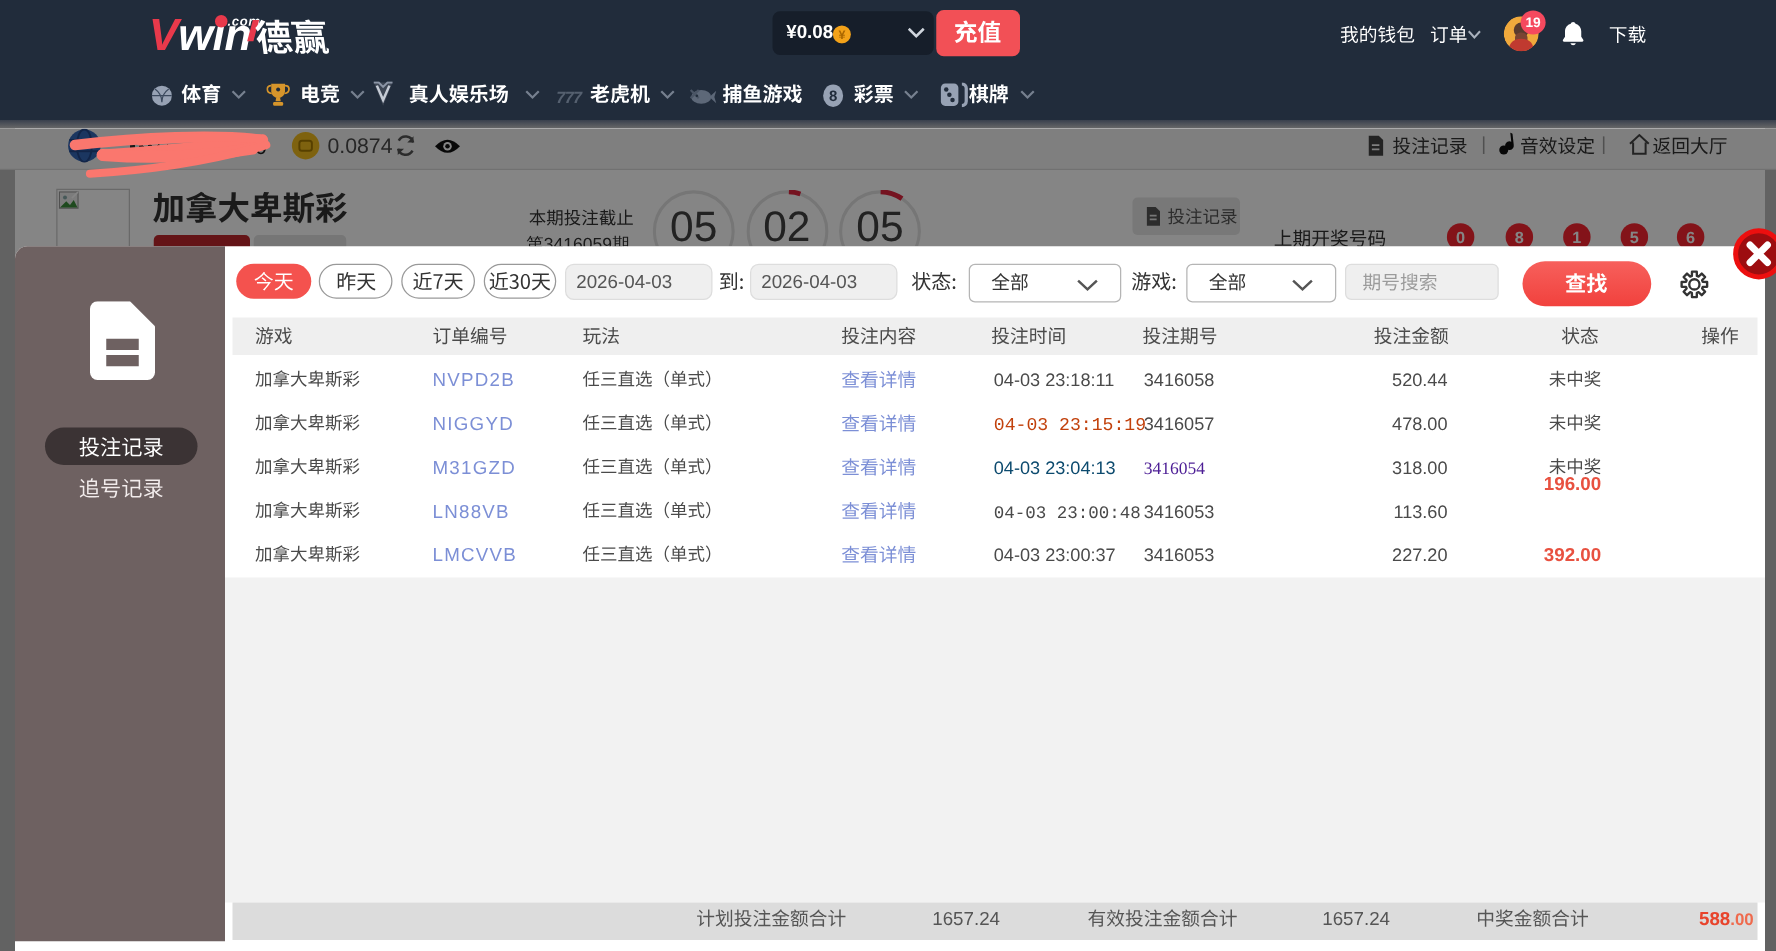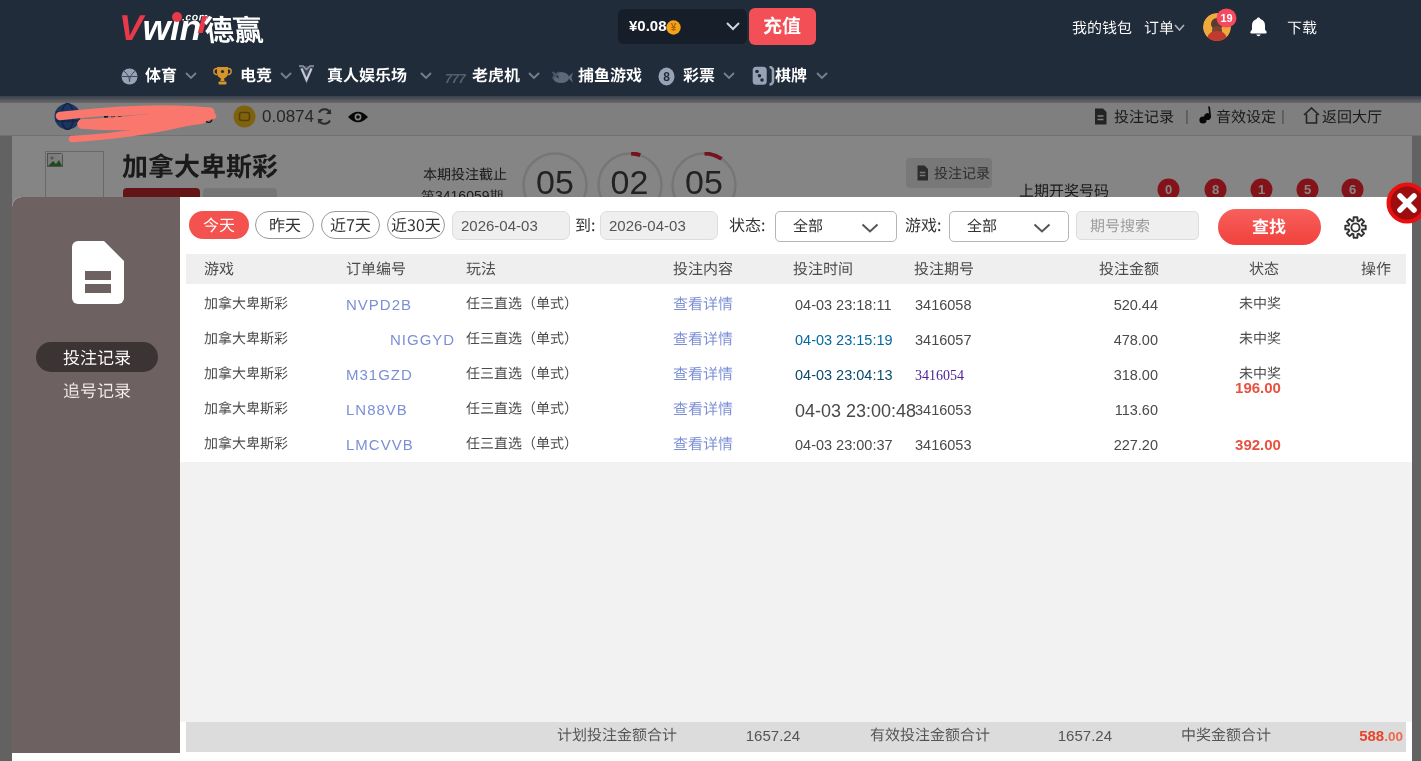--- a/index.html
+++ b/index.html
@@ -704,42 +704,42 @@
 <svg class="zt" style="left:204px;top:331px" width="84" height="18">
       <g fill="#4a4a4a" transform="translate(0,12.32) scale(0.014,-0.014)">
         <use href="#g89" x="0"></use>
         <use href="#g90" x="1000"></use>
         <use href="#g42" x="2000"></use>
         <use href="#g91" x="3000"></use>
         <use href="#g92" x="4000"></use>
         <use href="#g93" x="5000"></use>
       </g>
     </svg>
-<div style="position:absolute;left:346px;top:331px;margin-left:44px;"><span style="font-family:'Liberation Sans';font-size:15px;color:#7c8fd6;letter-spacing:1px">NIGGYD</span></div>
+<div style="position:absolute;left:346px;top:331px;"><span style="font-family:'Liberation Sans';font-size:15px;color:#7c8fd6;letter-spacing:1px">NIGGYD</span></div>
 <svg class="zt" style="left:466px;top:331px" width="112" height="18">
       <g fill="#4a4a4a" transform="translate(0,12.32) scale(0.014,-0.014)">
         <use href="#g94" x="0"></use>
         <use href="#g95" x="1000"></use>
         <use href="#g96" x="2000"></use>
         <use href="#g97" x="3000"></use>
         <use href="#g98" x="4000"></use>
         <use href="#g9" x="5000"></use>
         <use href="#g99" x="6000"></use>
         <use href="#g100" x="7000"></use>
       </g>
     </svg>
 <svg class="zt" style="left:673px;top:331px" width="60" height="19">
       <g fill="#7c8fd6" transform="translate(0,13.2) scale(0.015,-0.015)">
         <use href="#g101" x="0"></use>
         <use href="#g102" x="1000"></use>
         <use href="#g103" x="2000"></use>
         <use href="#g104" x="3000"></use>
       </g>
     </svg>
-<div style="position:absolute;left:795px;top:331px;"><span style="font-family:Liberation Sans, sans-serif;font-size:14.5px;color:#0369a1">04-03 23:15:19</span></div>
+<div style="position:absolute;left:795px;top:331px;"><span style="font-family:Liberation Mono, monospace;font-size:14.5px;color:#c2410c">04-03 23:15:19</span></div>
 <div style="position:absolute;left:915px;top:331px;"><span style="font-family:'Liberation Sans';font-size:14.5px;color:#4a4a4a">3416057</span></div>
 <div style="position:absolute;left:1158px;top:331px;transform:translateX(-100%);"><span style="font-family:'Liberation Sans';font-size:14.5px;color:#4a4a4a">478.00</span></div>
 <svg class="zt" style="left:1239px;top:331px" width="42" height="18">
       <g fill="#4a4a4a" transform="translate(0,12.32) scale(0.014,-0.014)">
         <use href="#g105" x="0"></use>
         <use href="#g106" x="1000"></use>
         <use href="#g55" x="2000"></use>
       </g>
     </svg>
 <svg class="zt" style="left:204px;top:366px" width="84" height="18">
@@ -807,21 +807,21 @@
       </g>
     </svg>
 <svg class="zt" style="left:673px;top:401px" width="60" height="19">
       <g fill="#7c8fd6" transform="translate(0,13.2) scale(0.015,-0.015)">
         <use href="#g101" x="0"></use>
         <use href="#g102" x="1000"></use>
         <use href="#g103" x="2000"></use>
         <use href="#g104" x="3000"></use>
       </g>
     </svg>
-<div style="position:absolute;left:795px;top:401px;"><span style="font-family:Liberation Sans, sans-serif;font-size:18px;color:#4a4a4a">04-03 23:00:48</span></div>
+<div style="position:absolute;left:795px;top:401px;"><span style="font-family:Liberation Mono, monospace;font-size:14px;color:#4a4a4a">04-03 23:00:48</span></div>
 <div style="position:absolute;left:915px;top:401px;"><span style="font-family:'Liberation Sans';font-size:14.5px;color:#4a4a4a">3416053</span></div>
 <div style="position:absolute;left:1158px;top:401px;transform:translateX(-100%);"><span style="font-family:'Liberation Sans';font-size:14.5px;color:#4a4a4a">113.60</span></div>
 <div style="position:absolute;left:1258px;top:379px;transform:translateX(-50%);"><span style="font-family:'Liberation Sans';font-size:15px;font-weight:bold;color:#e85140">196.00</span></div>
 <svg class="zt" style="left:204px;top:436px" width="84" height="18">
       <g fill="#4a4a4a" transform="translate(0,12.32) scale(0.014,-0.014)">
         <use href="#g89" x="0"></use>
         <use href="#g90" x="1000"></use>
         <use href="#g42" x="2000"></use>
         <use href="#g91" x="3000"></use>
         <use href="#g92" x="4000"></use>

